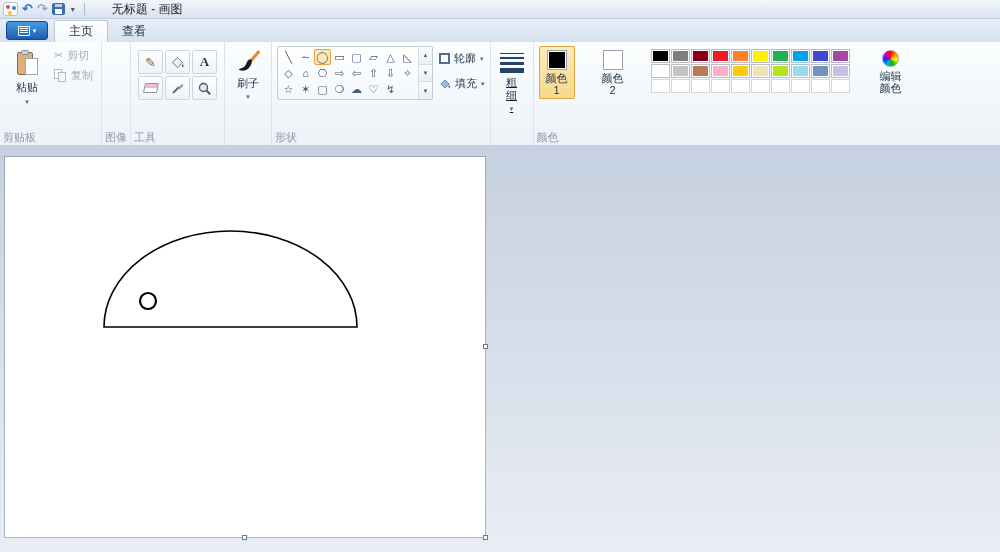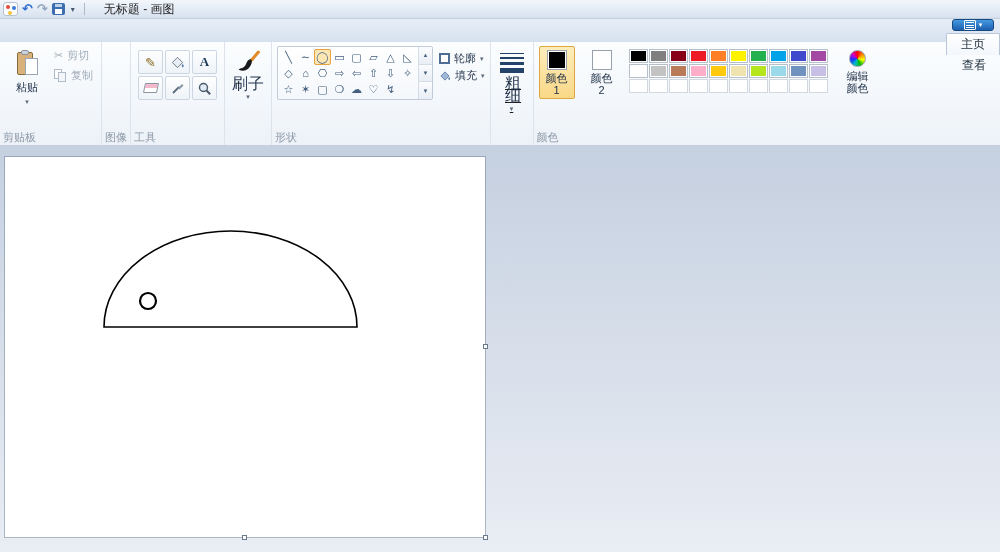--- a/index.html
+++ b/index.html
@@ -14,24 +14,24 @@
   .app-logo::before { content:""; position:absolute; width:4px; height:4px; border-radius:50%;
     background:#e84a3a; left:2px; top:2px; box-shadow:6px 1px 0 #3a7ad9, 2px 6px 0 #f5c13a; }
   .qat-btn { font-size:13px; line-height:14px; cursor:pointer; }
   .qat-btn.undo span { color:#2f6fd0; font-weight:bold; }
   .qat-btn.redo span { color:#93a6bd; font-weight:bold; }
   .floppy { display:block; width:13px; height:12px; background:#3b6db0; border-radius:2px; position:relative; }
   .floppy-top { position:absolute; top:1px; left:3px; width:7px; height:3px; background:#bcd0e8; }
   .floppy-label { position:absolute; bottom:1px; left:3px; width:7px; height:5px; background:#fff; }
   .qat-drop { font-size:8px; color:#4a5a6c; cursor:pointer; padding:0 2px; }
   .qat-sep { width:1px; height:12px; background:#aebaca; margin:0 3px; }
-  .title { font-size:12px; color:#222; margin-left:16px; white-space:nowrap; }
-
-  
-  .tabrow { height:23px; background:linear-gradient(#e7eef7,#d6e1ef); display:flex; align-items:flex-end; padding-left:6px;flex-direction:column; }
+  .title { font-size:12px; color:#222; margin-left:24px; white-space:nowrap; }
+
+  
+  .tabrow { height:23px; background:linear-gradient(#e7eef7,#d6e1ef); display:flex; align-items:flex-end; padding-left:6px; }
   .menu-btn { width:42px; height:19px; margin:0 6px 2px 0; border-radius:3px; cursor:pointer;
     background:linear-gradient(#459ae2,#1c5fae); border:1px solid #154a80;
     display:flex; align-items:center; justify-content:center; gap:3px; }
   .menu-icon { width:12px; height:10px; border:1px solid #fff; border-radius:1px;
     display:flex; flex-direction:column; justify-content:space-evenly; padding:0 1px; }
   .menu-icon i { display:block; height:1px; background:#fff; }
   .menu-caret { color:#fff; font-size:7px; }
   .tab { height:21px; line-height:21px; padding:0 14px; font-size:12px; color:#20303f; cursor:pointer; }
   .tab.active { background:linear-gradient(#ffffff,#f3f7fc); border:1px solid #b9c6d8; border-bottom:none;
     border-radius:2px 2px 0 0; height:22px; }
@@ -68,45 +68,45 @@
   .tools-grid { display:grid; grid-template-columns:repeat(3,25px); gap:2px; margin:4px 2px 0; }
   .toolbtn { width:25px; height:24px; border:1px solid #ccd6e2; border-radius:2px; cursor:pointer;
     background:linear-gradient(#fefefe,#eef3f8); display:flex; align-items:center; justify-content:center; }
   .pencil-ic { font-size:13px; color:#8a6a20; }
   .text-ic { font-family:"Liberation Serif","DejaVu Serif",serif; font-weight:bold; font-size:13px; color:#1d3a56; }
   .eraser-ic { width:14px; height:10px; border:1px solid #8a96a2; border-radius:1px; transform:skewX(-12deg);
     background:linear-gradient(#f4b8cc 0 50%, #ffffff 50%); }
 
   
   .flatbig { display:flex; flex-direction:column; align-items:center; gap:3px; padding-top:6px; cursor:pointer; }
-  .flatbig .blabel { font-size:16px; color:#1e3048; text-align:center; line-height:13px; }
+  .flatbig .blabel { font-size:11px; color:#1e3048; text-align:center; line-height:13px; }
   .brush-btn { width:40px; }
   .size-btn { width:36px;text-decoration:underline; }
   .size-btn .blabel { width:13px; word-break:break-all; }
   .size-lines { width:24px; display:flex; flex-direction:column; gap:3px; margin-top:3px; }
   .size-lines i { display:block; background:#24436b; }
   .size-lines i:nth-child(1){height:1px;} .size-lines i:nth-child(2){height:2px;}
   .size-lines i:nth-child(3){height:3px;} .size-lines i:nth-child(4){height:5px;}
 
   
   .shapes-wrap { display:flex; align-items:flex-start; }
   .shapes-box { display:flex; background:linear-gradient(#ffffff,#f4f7fb); border:1px solid #c2ccd8; border-radius:2px; }
   .shapes-grid { display:grid; grid-template-columns:repeat(8,17px); grid-auto-rows:16px; padding:2px; }
   .shape-cell { display:flex; align-items:center; justify-content:center; font-size:11px; color:#44607e; cursor:pointer; }
   .shape-cell.selected { background:#fbe6b4; border:1px solid #e6a23c; border-radius:2px; }
   .shapes-scroll { width:14px; align-self:stretch; border-left:1px solid #d4dce6; display:flex; flex-direction:column; }
   .sbtn { flex:1; font-size:6px; display:flex; align-items:center; justify-content:center; color:#4a627e; cursor:pointer;
     background:linear-gradient(#fbfcfe,#e9eef5); border-bottom:1px solid #d4dce6; }
   .sbtn:last-child { border-bottom:none; }
-  .shape-opts { margin-left:6px; display:flex; flex-direction:column; gap:2px; padding-top:5px; }
+  .shape-opts { margin-left:6px; display:flex; flex-direction:column; gap:10px; padding-top:5px; }
   .optbtn { display:flex; align-items:center; gap:4px; font-size:11px; color:#1e3048; cursor:pointer; }
   .outline-ic { width:11px; height:11px; border:2px solid #4f6e96; background:#fff; }
 
   
-  .colors-content { gap:9px; }
+  .colors-content { gap:20px; }
   .colorbtn { width:36px; display:flex; flex-direction:column; align-items:center; gap:2px; padding:3px 0 2px;
     border:1px solid transparent; border-radius:2px; cursor:pointer; }
   .colorbtn.selected { border-color:#dda63e; background:linear-gradient(#fdedbc,#f9d887); }
   .swatch { width:20px; height:20px; border:1px solid #98a0ac; box-shadow:inset 0 0 0 1px #fff; }
   .colorbtn .clabel { font-size:11px; line-height:12px; text-align:center; width:26px; color:#1e3048; }
   .palette { display:grid; grid-template-columns:repeat(10,19px); grid-auto-rows:14px; gap:1px; margin-top:3px; }
   .pal-cell { border:1px solid #b6bfca; box-shadow:inset 0 0 0 1px #fff; cursor:pointer; }
   .pal-cell.empty { background:#fff; border:1px solid #d2d8e0; box-shadow:none; }
   .editbtn { width:42px; display:flex; flex-direction:column; align-items:center; gap:3px; padding-top:4px; cursor:pointer; }
   .rainbow { width:17px; height:17px; border-radius:50%; border:1px solid #9aa2b0;

